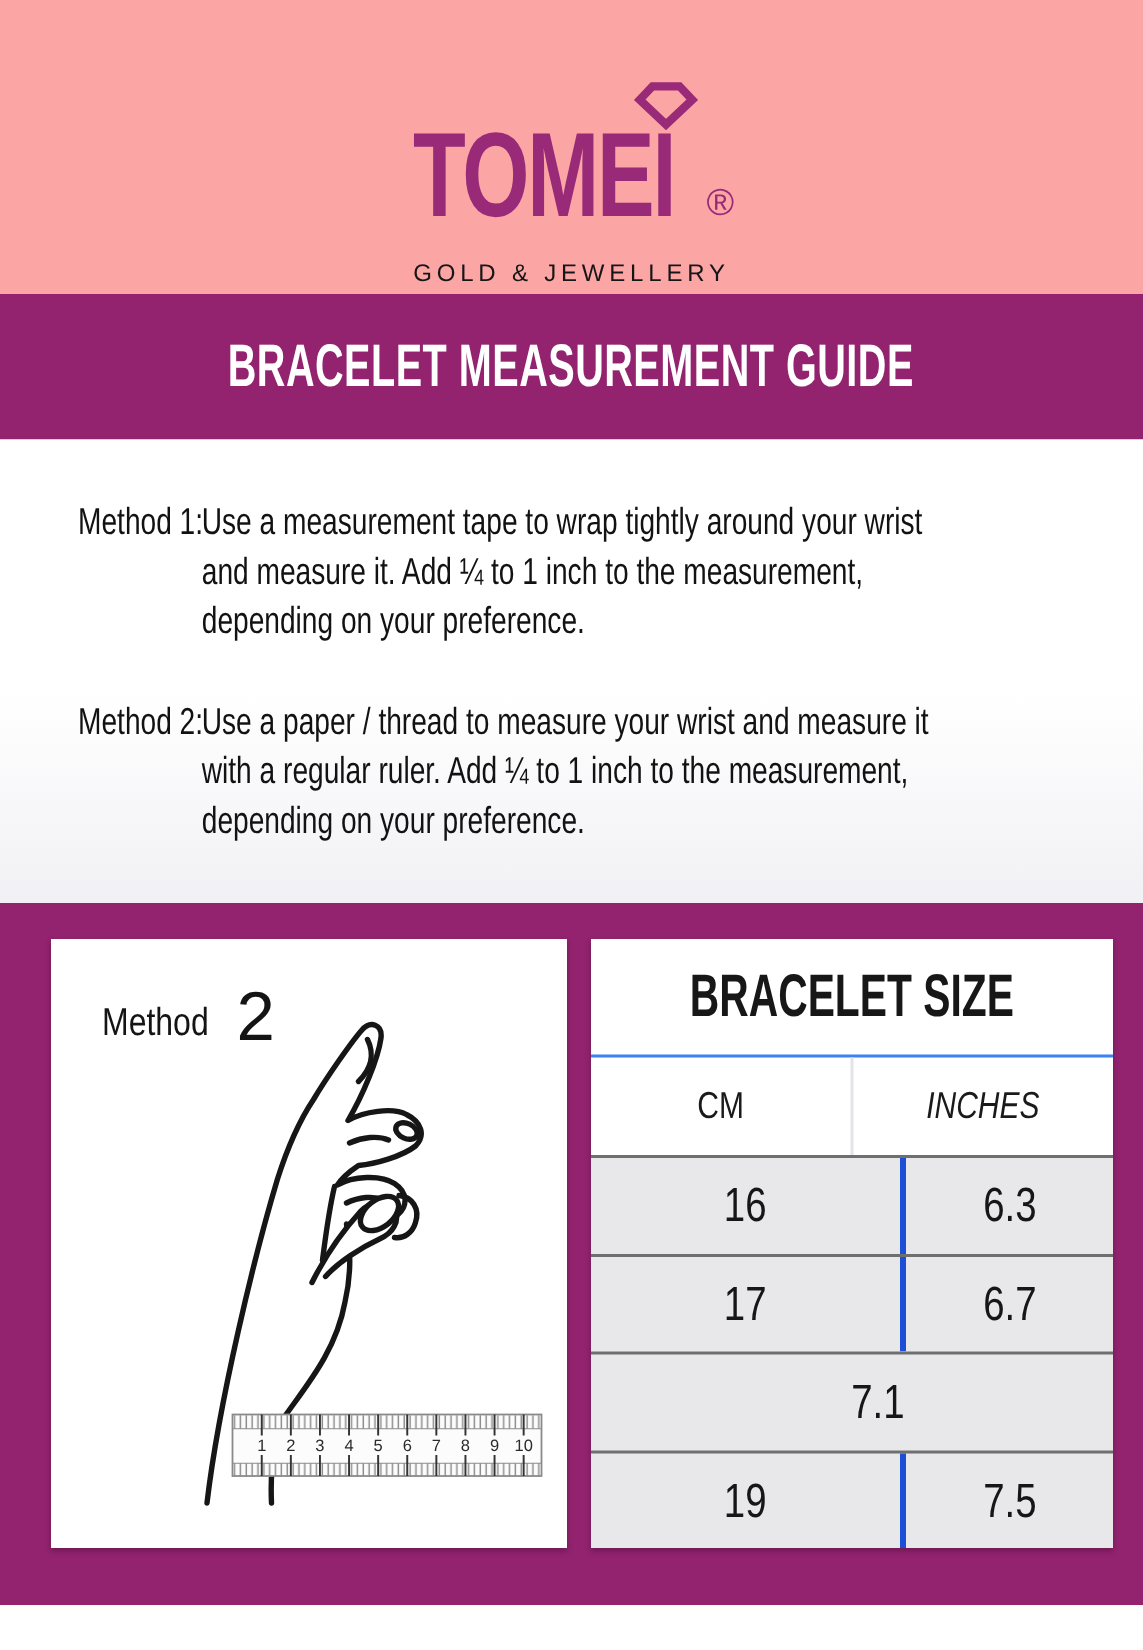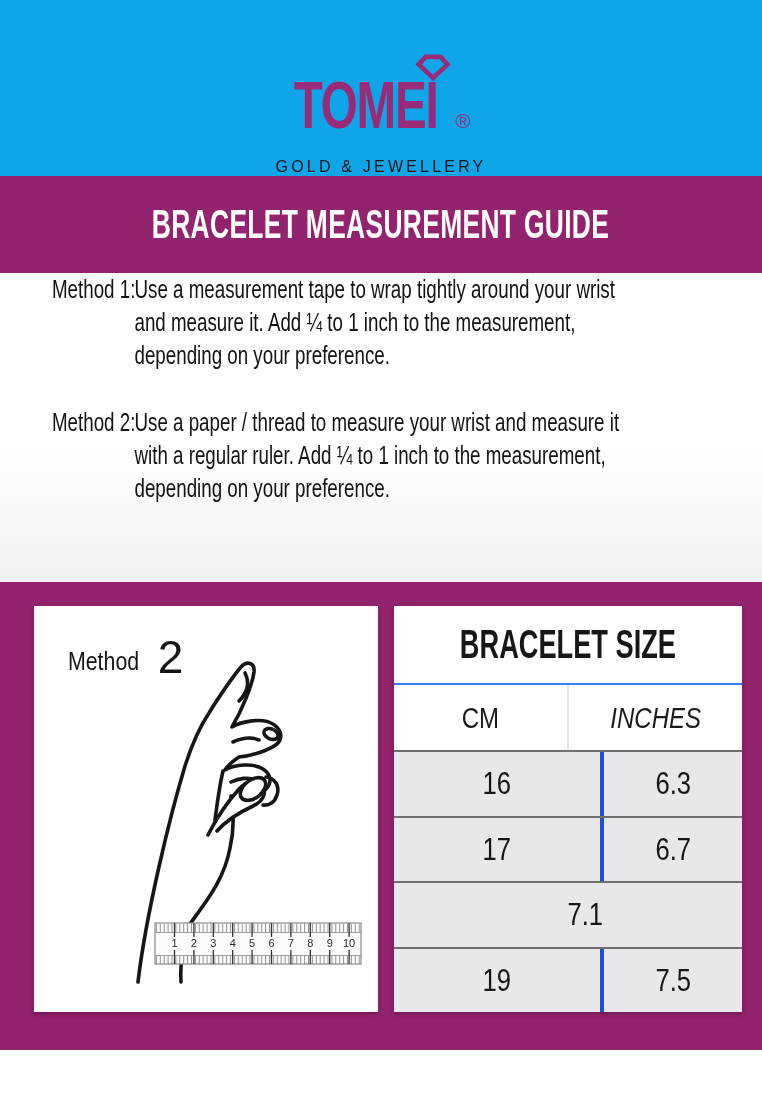--- a/index.html
+++ b/index.html
@@ -1,50 +1,50 @@
 <!DOCTYPE html>
 <html><head>
 <meta charset="utf-8">
 <style>
   html,body{margin:0;padding:0;}
   body{width:762px;height:1100px;font-family:"Liberation Sans",sans-serif;background:#ffffff;}
   .page{position:relative;width:762px;height:1100px;overflow:hidden;}
 
   
-  .top{height:176px;background:#0ea5e9;display:flex;flex-direction:column;align-items:center;box-sizing:border-box;padding-top:54px;}
+  .top{height:196px;background:#fca5a5;display:flex;flex-direction:column;align-items:center;box-sizing:border-box;padding-top:54px;}
   .brand-svg{display:block;}
   .tagline{margin-top:28px;font-size:16px;font-weight:400;letter-spacing:3.2px;color:#161616;white-space:nowrap;}
 
   
   .banner{height:97px;background:#93236f;display:flex;align-items:center;justify-content:center;}
   .banner-title{color:#ffffff;font-size:40px;font-weight:700;letter-spacing:.5px;transform:scaleX(.66);white-space:nowrap;}
 
   
-  .methods{height:309px;background:linear-gradient(180deg,#ffffff 55%,#f1f0f4 100%);box-sizing:border-box;}
+  .methods{height:309px;background:linear-gradient(180deg,#ffffff 55%,#f1f0f4 100%);box-sizing:border-box;padding-top:39px;}
   .method{position:relative;margin:0 0 0 52px;width:740px;padding-left:110px;transform:scaleX(.75);transform-origin:left top;font-size:25px;line-height:33px;color:#121212;}
   .method + .method{margin-top:34px;}
   .mlabel{position:absolute;left:0;top:0;white-space:nowrap;}
   .mline{display:block;white-space:nowrap;}
 
   
   .bottom{height:468px;background:#93236f;box-sizing:border-box;padding:24px 20px 0 34px;display:flex;}
   .card{background:#ffffff;height:406px;box-shadow:0 2px 4px rgba(40,0,30,.35);}
   .card.left{width:350px;position:relative;margin-right:16px;}
   .card.right{width:354px;display:flex;flex-direction:column;}
 
   .m2label{position:absolute;left:34px;top:30px;display:flex;align-items:flex-end;z-index:2;}
   .m2word{font-size:26px;line-height:1;color:#141414;transform:scaleX(.82);transform-origin:left bottom;padding-bottom:4px;}
   .m2num{font-size:46px;line-height:.92;color:#141414;margin-left:3px;}
   .hand-svg{position:absolute;left:0;top:0;width:350px;height:406px;}
 
   
   .size-title{height:79px;display:flex;align-items:center;justify-content:center;border-bottom:2px solid #3b82f6;box-sizing:border-box;}
   .size-title-text{font-size:40px;font-weight:700;color:#171717;transform:scaleX(.68);white-space:nowrap;}
   .size-header{height:65px;display:flex;}
-  .size-header .cell{flex:1;display:flex;align-items:center;justify-content:center;font-size:30px;color:#1a1a1a;}
+  .size-header .cell{flex:1;display:flex;align-items:center;justify-content:center;font-size:25px;color:#1a1a1a;}
   .size-header .cell + .cell{border-left:2px solid #e4e3e8;font-style:italic;}
   .size-row{flex:1;display:flex;background:#e8e7ea;border-top:2px solid #6f6f6f;}
   .size-row .cell{flex:1;display:flex;align-items:center;justify-content:center;font-size:32px;color:#161616;margin-left:34px;}
   .size-row .cell + .cell{border-left:4px solid #1d4ed8;}
   .squeeze{transform:scaleX(.8);white-space:nowrap;}
 </style>
 </head>
 <body>
 
 <div class="page">

